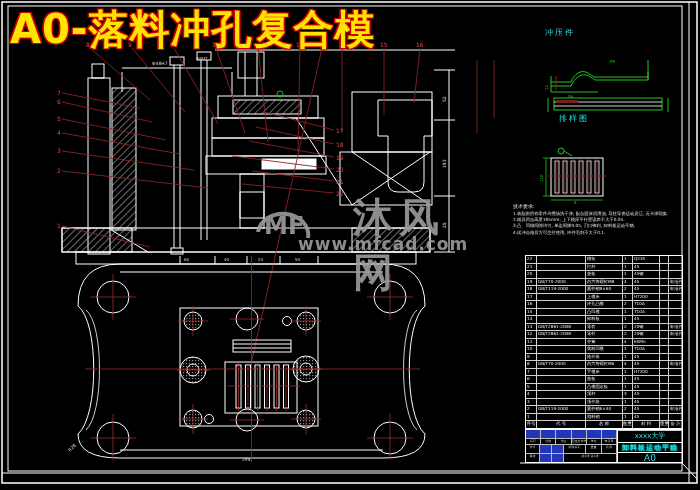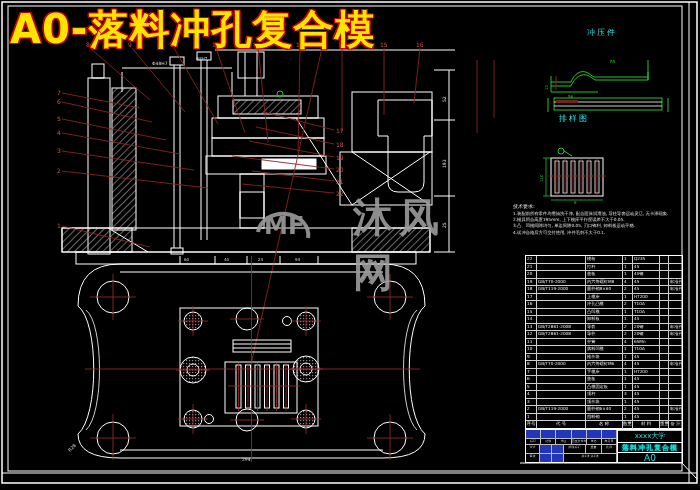--- a/index.html
+++ b/index.html
@@ -12,21 +12,21 @@
   .dim{fill:#dddddd;font-size:4.5px;}
   .dims{fill:#dddddd;font-size:4px;}
   .gd{fill:#20c520;font-size:4px;}
   .main-title{position:absolute;left:10px;top:2px;font-size:40px;font-weight:bold;
     color:#ffe400;letter-spacing:1px;white-space:nowrap;z-index:5;
     text-shadow:1.4px 1.4px 0 #cf0000,-1.4px -1.4px 0 #cf0000,1.4px -1.4px 0 #cf0000,-1.4px 1.4px 0 #cf0000;text-align:right;}
   .wm{position:absolute;left:252px;top:192px;width:232px;height:66px;color:#9c9c9c;opacity:.9;z-index:4;}
   .wm-name{position:absolute;left:62px;top:-2px;font-size:40px;font-weight:bold;letter-spacing:6px;margin-left:39px;}
   .wm-url{position:absolute;left:46px;top:42px;font-size:17px;font-weight:bold;letter-spacing:1px;}
   .lbl{position:absolute;color:#2ee0e0;font-size:8px;letter-spacing:2px;z-index:3;}
-  .lbl1{left:587px;top:27px;}
+  .lbl1{left:545px;top:27px;}
   .lbl2{left:559px;top:113px;text-align:center;}
   .notes{position:absolute;left:513px;top:203px;width:174px;color:#e2e2e2;
     font-size:4.3px;line-height:1.5;z-index:3;}
   .notes .nh{font-size:5px;}
   #bom{position:absolute;left:525px;top:255px;width:158px;height:174px;
     border:1px solid #fff;box-sizing:border-box;display:flex;flex-direction:column;z-index:3;}
   .bom-row{flex:1;display:flex;border-bottom:1px solid #cfcfcf;}
   .bom-row.hdr{flex:none;height:9px;}
   .bom-cell{border-right:1px solid #cfcfcf;overflow:hidden;white-space:nowrap;
     color:#eee;font-size:4.2px;line-height:6.5px;padding-left:1px;box-sizing:border-box;}
@@ -309,20 +309,21 @@
 </svg>
 
 <div class="main-title">A0-落料冲孔复合模</div>
 
 <div class="wm">
   <svg width="60" height="58">
     <path d="M6,40 a25,21 0 1 1 50,6" stroke="#9c9c9c" stroke-width="4" fill="none"></path>
     <text x="12" y="42" fill="#9c9c9c" font-size="24" font-weight="bold">MF</text>
   </svg>
   <span class="wm-name">沐风网</span>
+  <span class="wm-url">www.mfcad.com</span>
 </div>
 
 <div class="lbl lbl1">冲压件</div>
 <div class="lbl lbl2">排样图</div>
 
 <div class="notes">
   <div class="nh">技术要求:</div>
   <div>1.装配前所有零件均需清洗干净, 配合面涂润滑油, 导柱导套运动灵活, 无卡滞现象.</div>
   <div>2.模具闭合高度195mm, 上下模座平行度误差不大于0.05.</div>
   <div>3.凸、凹模间隙均匀, 单边间隙0.05, 刃口锋利, 卸料板运动平稳.</div>
@@ -567,18 +568,18 @@
     </div>
     <div class="tb-row rd">
       <div class="tb-cell" style="width:14px">审核</div>
       <div class="tb-cell bc" style="width:12px"></div>
       <div class="tb-cell bc" style="width:12px"></div>
       <div class="tb-cell" style="width:53px">共1张 第1张</div>
     </div>
   </div>
   <div class="tb-right">
     <div class="tb-uni">xxxx大学</div>
-    <div class="tb-title">落料冲孔复合模</div>
+    <div class="tb-title">卸料板运动平稳</div>
     <div class="tb-sheet">A0</div>
   </div>
 </div>
 
 </div>
 
 </body></html>

